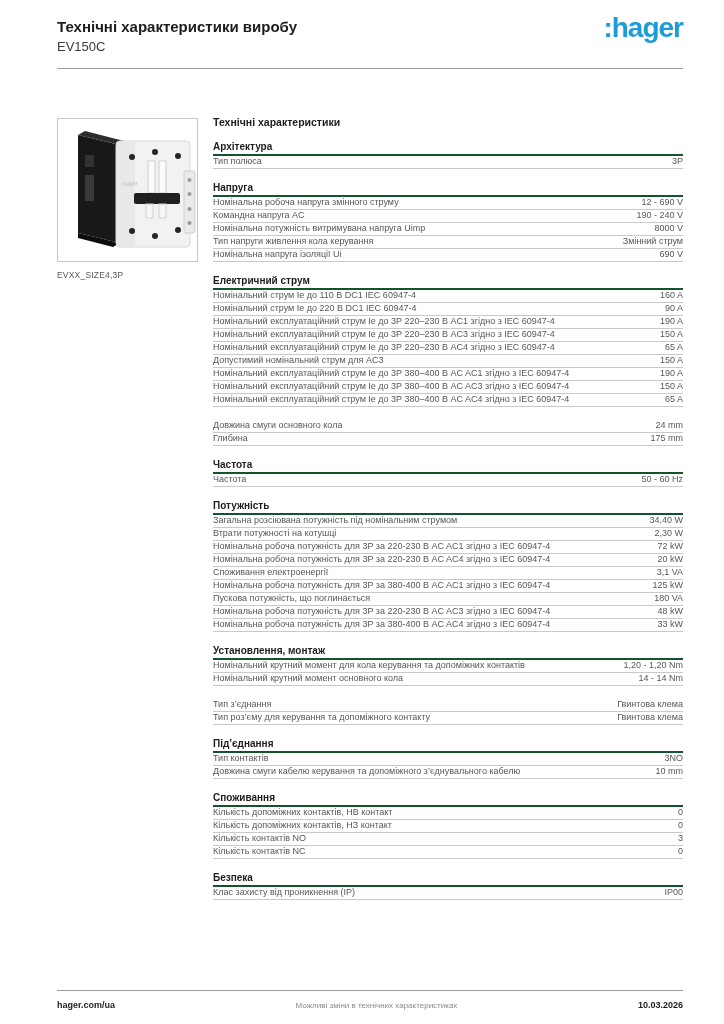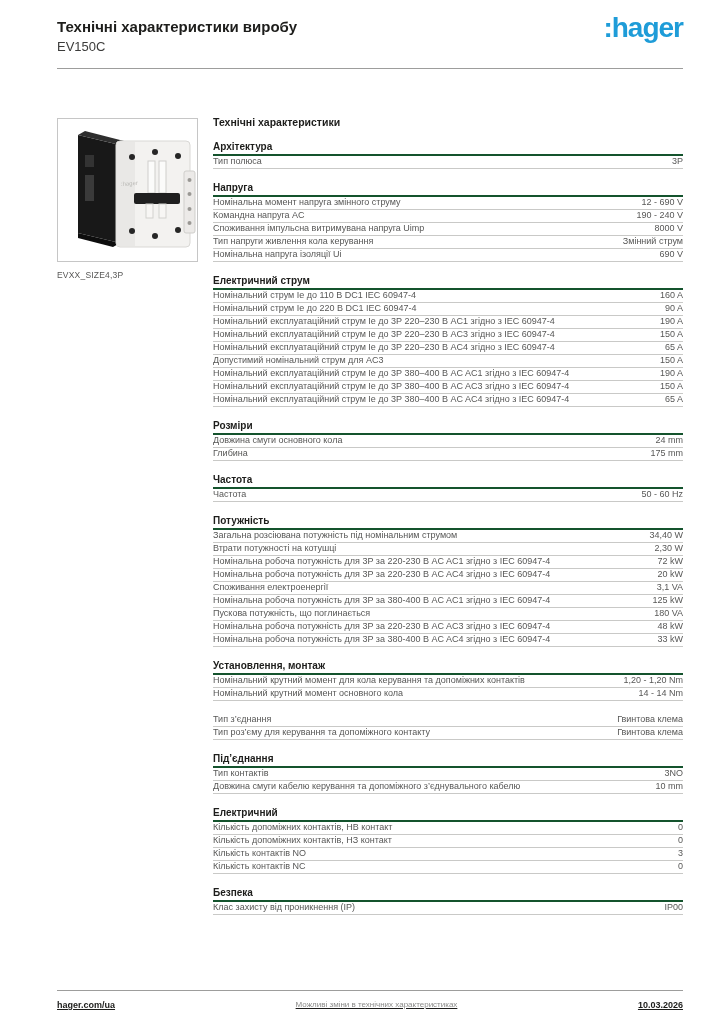--- a/index.html
+++ b/index.html
@@ -45,21 +45,21 @@
     display: flex; justify-content: space-between; align-items: baseline;
     border-bottom: 1px solid #c9c9c7;
     padding: 1px 0 2px; font-size: 9px; line-height: 1; color: #575756;
   }
   .row .label { flex: 1 1 auto; padding-right: 9px; white-space: nowrap; overflow: hidden; }
   .row .value { flex: 0 0 auto; white-space: nowrap; text-align: center; }
   
   footer {
     position: absolute; top: 990px; left: 57px; right: 41px;
     border-top: 1px solid #9d9d9c; padding-top: 9px;
-    display: flex; justify-content: space-between; align-items: flex-start; text-decoration: underline;
+    display: flex; justify-content: space-between; align-items: flex-end;
   }
   .footer-left  { font-size: 9px; font-weight: bold; color: #1d1d1b; text-decoration: none; }
   .footer-center{ font-size: 8px; color: #8a8a88; }
   .footer-right { font-size: 9px; font-weight: bold; color: #1d1d1b; }
 </style>
 </head>
 <body>
 
 <div class="page">
 
@@ -119,29 +119,29 @@
               <span class="label">Тип полюса</span>
               <span class="value">3P</span>
             </div>
           </div>
   </section>
 
   <section>
     <h3>Напруга</h3>
     <div>
             <div class="row">
-              <span class="label">Номінальна момент напруга змінного струму</span>
+              <span class="label">Номінальна робоча напруга змінного струму</span>
               <span class="value">12 - 690 V</span>
             </div>
             <div class="row">
               <span class="label">Командна напруга AC</span>
               <span class="value">190 - 240 V</span>
             </div>
             <div class="row">
-              <span class="label">Споживання імпульсна витримувана напруга Uimp</span>
+              <span class="label">Номінальна потужність витримувана напруга Uimp</span>
               <span class="value">8000 V</span>
             </div>
             <div class="row">
               <span class="label">Тип напруги живлення кола керування</span>
               <span class="value">Змінний струм</span>
             </div>
             <div class="row">
               <span class="label">Номінальна напруга ізоляції Ui</span>
               <span class="value">690 V</span>
             </div>
@@ -184,21 +184,20 @@
               <span class="value">150 A</span>
             </div>
             <div class="row">
               <span class="label">Номінальний експлуатаційний струм Ie до 3P 380–400 В AC AC4 згідно з IEC 60947-4</span>
               <span class="value">65 A</span>
             </div>
           </div>
   </section>
 
   <section>
-    <h3>Розміри</h3>
     <div>
             <div class="row">
               <span class="label">Довжина смуги основного кола</span>
               <span class="value">24 mm</span>
             </div>
             <div class="row">
               <span class="label">Глибина</span>
               <span class="value">175 mm</span>
             </div>
           </div>
@@ -291,21 +290,21 @@
               <span class="value">3NO</span>
             </div>
             <div class="row">
               <span class="label">Довжина смуги кабелю керування та допоміжного з’єднувального кабелю</span>
               <span class="value">10 mm</span>
             </div>
           </div>
   </section>
 
   <section>
-    <h3>Електричний</h3>
+    <h3>Споживання</h3>
     <div>
             <div class="row">
               <span class="label">Кількість допоміжних контактів, НВ контакт</span>
               <span class="value">0</span>
             </div>
             <div class="row">
               <span class="label">Кількість допоміжних контактів, НЗ контакт</span>
               <span class="value">0</span>
             </div>
             <div class="row">

